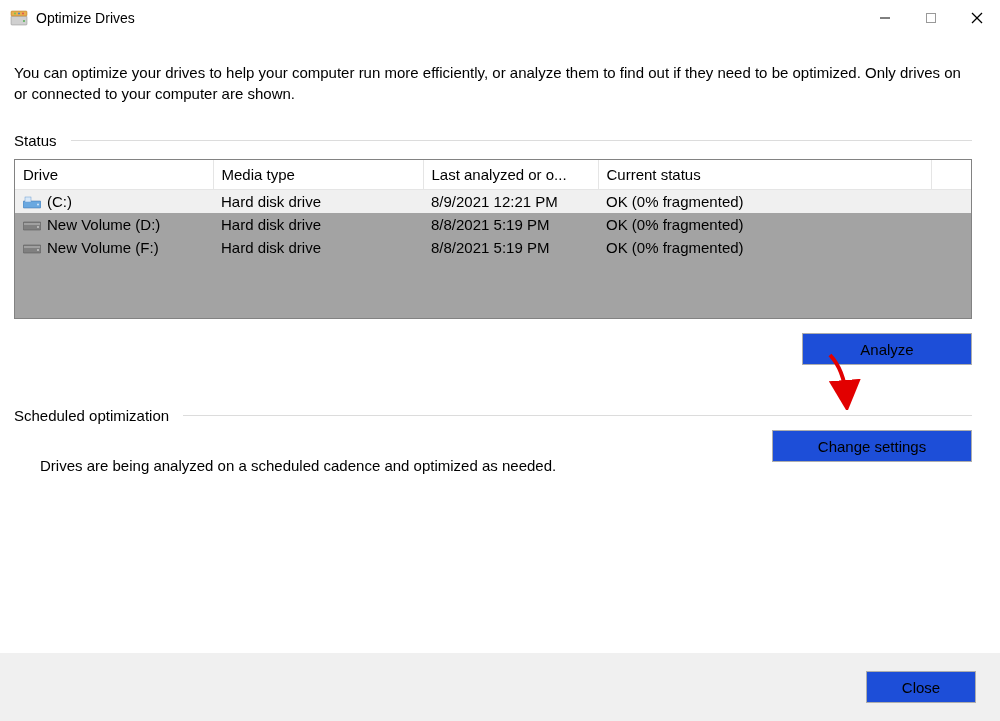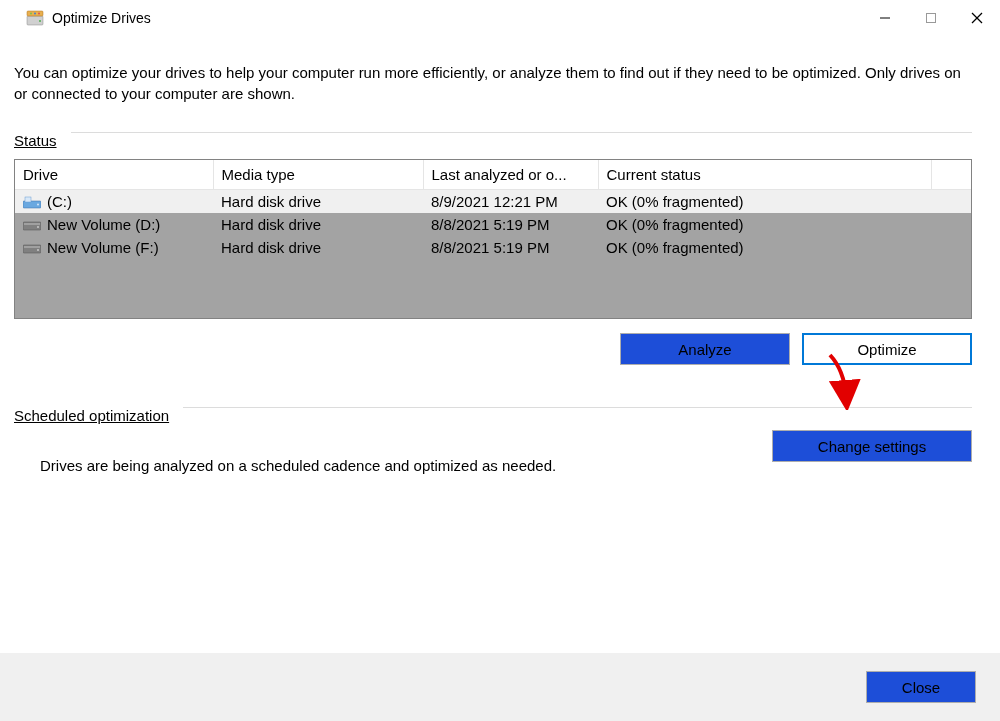--- a/index.html
+++ b/index.html
@@ -9,21 +9,21 @@
       color: #000;
       background: #fff;
       width: 1000px;
       height: 721px;
       overflow: hidden;
     }
     .titlebar {
       height: 36px;
       display: flex;
       align-items: center;
-      padding-left: 26px;
+      padding-left: 10px;
     }
     .titlebar .app-icon {
       width: 18px; height: 18px;
       margin-right: 8px;
       display: inline-flex; align-items: center; justify-content: center;
     }
     .titlebar .title { font-size: 14px; color: #000; }
     .window-controls { margin-left: auto; display: flex; }
     .window-controls .ctrl {
       width: 46px; height: 36px;
@@ -35,22 +35,22 @@
     .description {
       font-size: 15px;
       line-height: 1.4;
       color: #000;
       margin-top: 18px;
       margin-bottom: 28px;
       padding-right: 10px;
     }
     .section-header {
       display: flex;
+      align-items: center;
       margin-bottom: 10px;
-      text-decoration: underline;
     }
     .section-header .label {
       font-size: 15px;
       color: #000;
       margin-right: 14px;
     }
     .section-header .rule {
       flex: 1;
       height: 1px;
       background: #dcdcdc;
@@ -235,21 +235,20 @@
             <td>8/8/2021 5:19 PM</td>
             <td>OK (0% fragmented)</td>
             <td></td>
           </tr>
         </tbody>
     </table>
   </div>
 
   <div class="btn-row">
     <button class="win-btn">Analyze</button>
-    <button class="win-btn primary">Optimize</button>
   </div>
 
   <div class="sched-section">
     <div class="section-header">
       <span class="label">Scheduled optimization</span>
       <div class="rule"></div>
     </div>
     <div class="sched-body">
       <div class="change-btn-wrap">
         <button class="win-btn" style="min-width:200px">Change settings</button>

